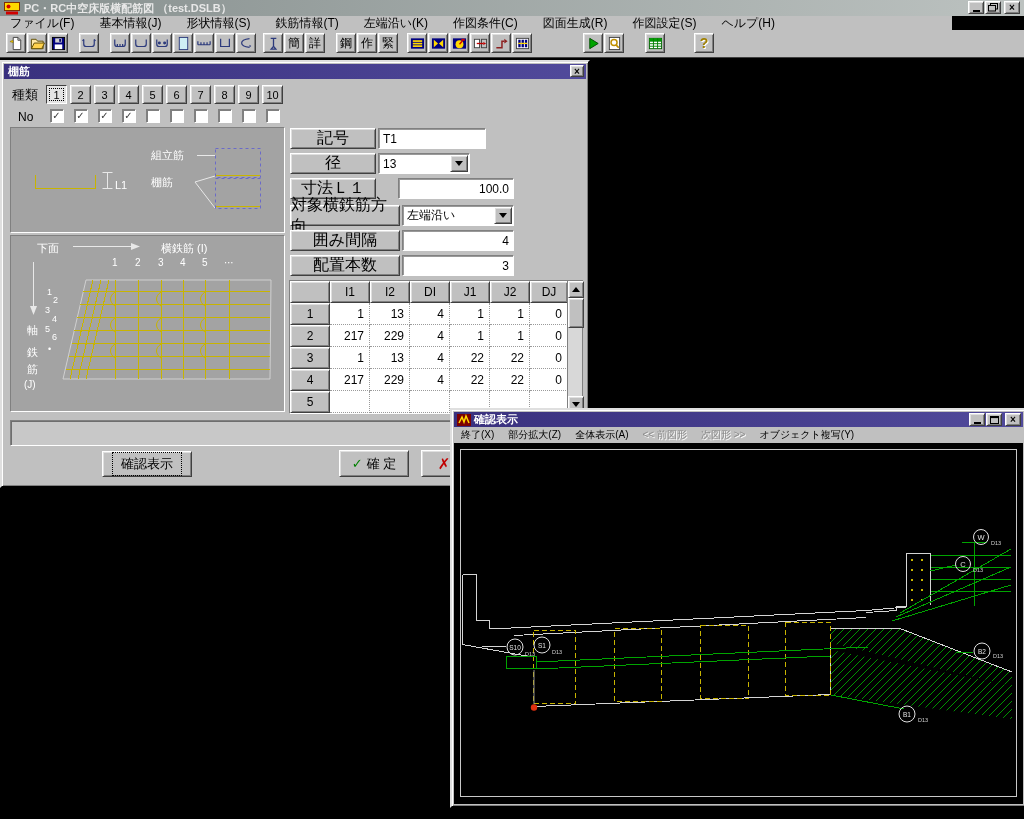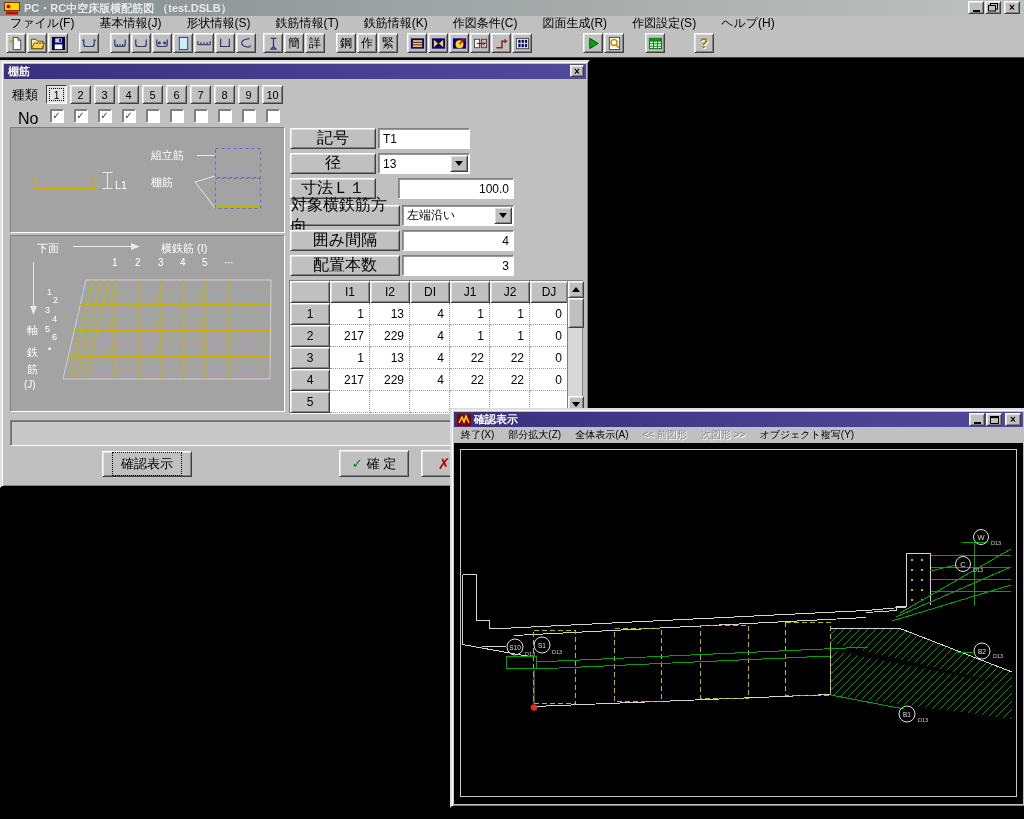--- a/index.html
+++ b/index.html
@@ -10,21 +10,21 @@
   .raised{background:#c0c0c0;border:1px solid;border-color:#ffffff #404040 #404040 #ffffff;
           box-shadow:inset 1px 1px 0 #dfdfdf, inset -1px -1px 0 #808080;}
   .sunken{background:#c0c0c0;border:1px solid;border-color:#808080 #ffffff #ffffff #808080;
           box-shadow:inset 1px 1px 0 rgba(0,0,0,.45);}
   .winframe{background:#c0c0c0;border:2px solid;border-color:#dfdfdf #000000 #000000 #dfdfdf;
             box-shadow:inset 1px 1px 0 #ffffff, inset -1px -1px 0 #808080;}
   .blackpanel{background:#a3a3a3;border:1px solid;border-color:#808080 #ffffff #ffffff #808080;}
   
   .mtitle{left:0;top:0;width:1024px;height:16px;background:linear-gradient(90deg,#87908f,#bcc2c0);
           display:flex;align-items:center;color:#e8e8e8;font-size:11px;font-weight:bold;}
-  .mmenu{left:0;top:16px;width:1024px;height:14px;background:#c0c0c0;display:flex;align-items:center;font-size:12px;color:#000;}
+  .mmenu{left:0;top:16px;width:952px;height:14px;background:#c0c0c0;display:flex;align-items:center;font-size:12px;color:#000;}
   .mmenu span{padding:0 10px;margin-right:5px;}
   .mtool{left:0;top:30px;width:1024px;height:27px;background:#c0c0c0;display:flex;align-items:flex-start;
          border-bottom:1px solid #404040;}
   .tg{display:flex;margin-top:3px;}
   .tb{width:20px;height:20px;margin-right:1px;background:#c0c0c0;border:1px solid;
       border-color:#ffffff #404040 #404040 #ffffff;box-shadow:inset 1px 1px 0 #dfdfdf,inset -1px -1px 0 #808080;
       display:flex;align-items:center;justify-content:center;padding:0;box-sizing:border-box;font-size:12px;color:#000;}
   .wbtn{width:16px;height:13px;display:flex;align-items:center;justify-content:center;
         font-size:10px;font-weight:bold;color:#000;box-sizing:border-box;}
   .mclient{left:0;top:58px;width:1024px;height:761px;background:#000;}
@@ -99,21 +99,21 @@
       </span>
       <span class="wbtn raised" style="margin-left:2px">×</span>
     </span>
   </div>
 
   <div class="abs mmenu">
     <span>ファイル(F)</span>
     <span>基本情報(J)</span>
     <span>形状情報(S)</span>
     <span>鉄筋情報(T)</span>
-    <span>鉄筋情報(K)</span>
+    <span>左端沿い(K)</span>
     <span>作図条件(C)</span>
     <span>図面生成(R)</span>
     <span>作図設定(S)</span>
     <span>ヘルプ(H)</span>
   </div>
 
   <div class="abs mtool">
     <span class="tg" style="margin-left:6px">
       <span class="tb">
           <svg width="15" height="15" viewBox="0 0 16 16">
@@ -289,21 +289,21 @@
       <span class="kb">2</span>
       <span class="kb">3</span>
       <span class="kb">4</span>
       <span class="kb">5</span>
       <span class="kb">6</span>
       <span class="kb">7</span>
       <span class="kb">8</span>
       <span class="kb">9</span>
       <span class="kb">10</span>
     </div>
-    <span class="abs" style="left:16px;top:48px;font-size:16px;color:#000">No</span>
+    <span class="abs" style="left:16px;top:48px;font-size:12px;color:#000">No</span>
     <div class="abs" style="left:44px;top:47px;display:flex">
       <span class="cbcell">
           <span class="cb">
             <span class="ck">✓</span>
           </span>
         </span>
       <span class="cbcell">
           <span class="cb">
             <span class="ck">✓</span>
           </span>
@@ -411,21 +411,21 @@
         </g>
         <g stroke="#c8b400" fill="none">
           <path d="M104,56 c-6,4 -6,10 0,14 M104,82 c-6,4 -6,10 0,14 M104,108 c-6,4 -6,10 0,14"></path>
           <path d="M150,56 c-6,4 -6,10 0,14 M150,82 c-6,4 -6,10 0,14 M150,108 c-6,4 -6,10 0,14"></path>
           <path d="M194,56 c-6,4 -6,10 0,14 M194,82 c-6,4 -6,10 0,14 M194,108 c-6,4 -6,10 0,14"></path>
         </g>
       </svg>
     </div>
 
     <div class="abs flabel" style="left:288px;top:66px;width:86px;height:21px">記号</div>
-    <div class="abs finput" style="left:376px;top:66px;width:92px;height:21px">T1</div>
+    <div class="abs finput" style="left:376px;top:66px;width:108px;height:21px">T1</div>
 
     <div class="abs flabel" style="left:288px;top:91px;width:86px;height:21px">径</div>
     <div class="abs finput" style="left:376px;top:91px;width:92px;height:21px">
       <span>13</span>
       <span class="carrow">
           <i class="tri"></i>
         </span>
     </div>
 
     <div class="abs flabel" style="left:288px;top:116px;width:86px;height:21px">寸法Ｌ１</div>

